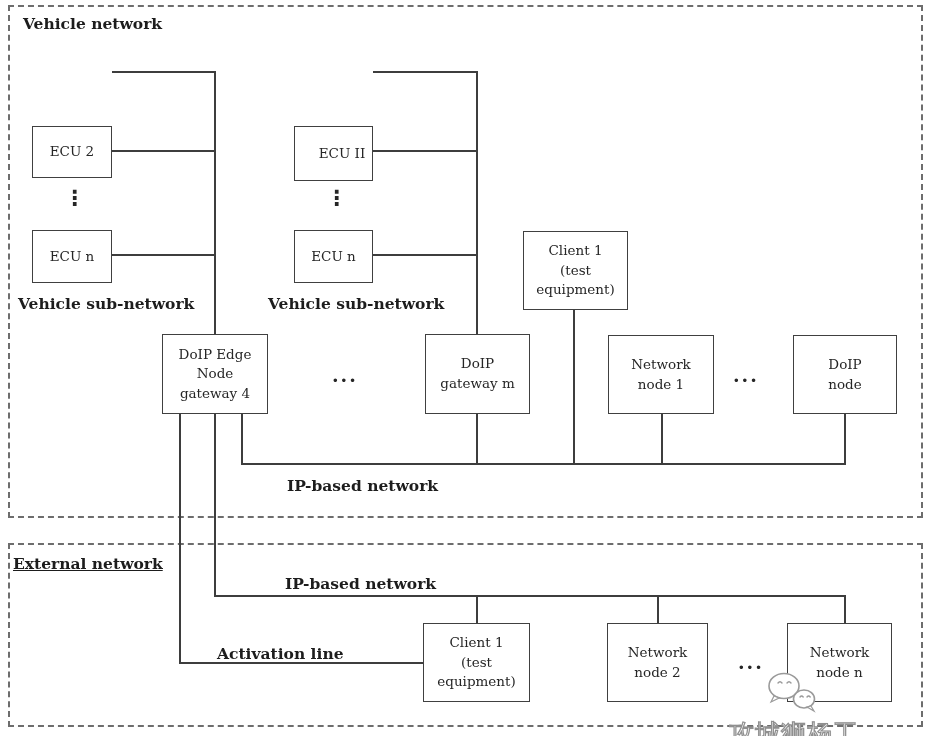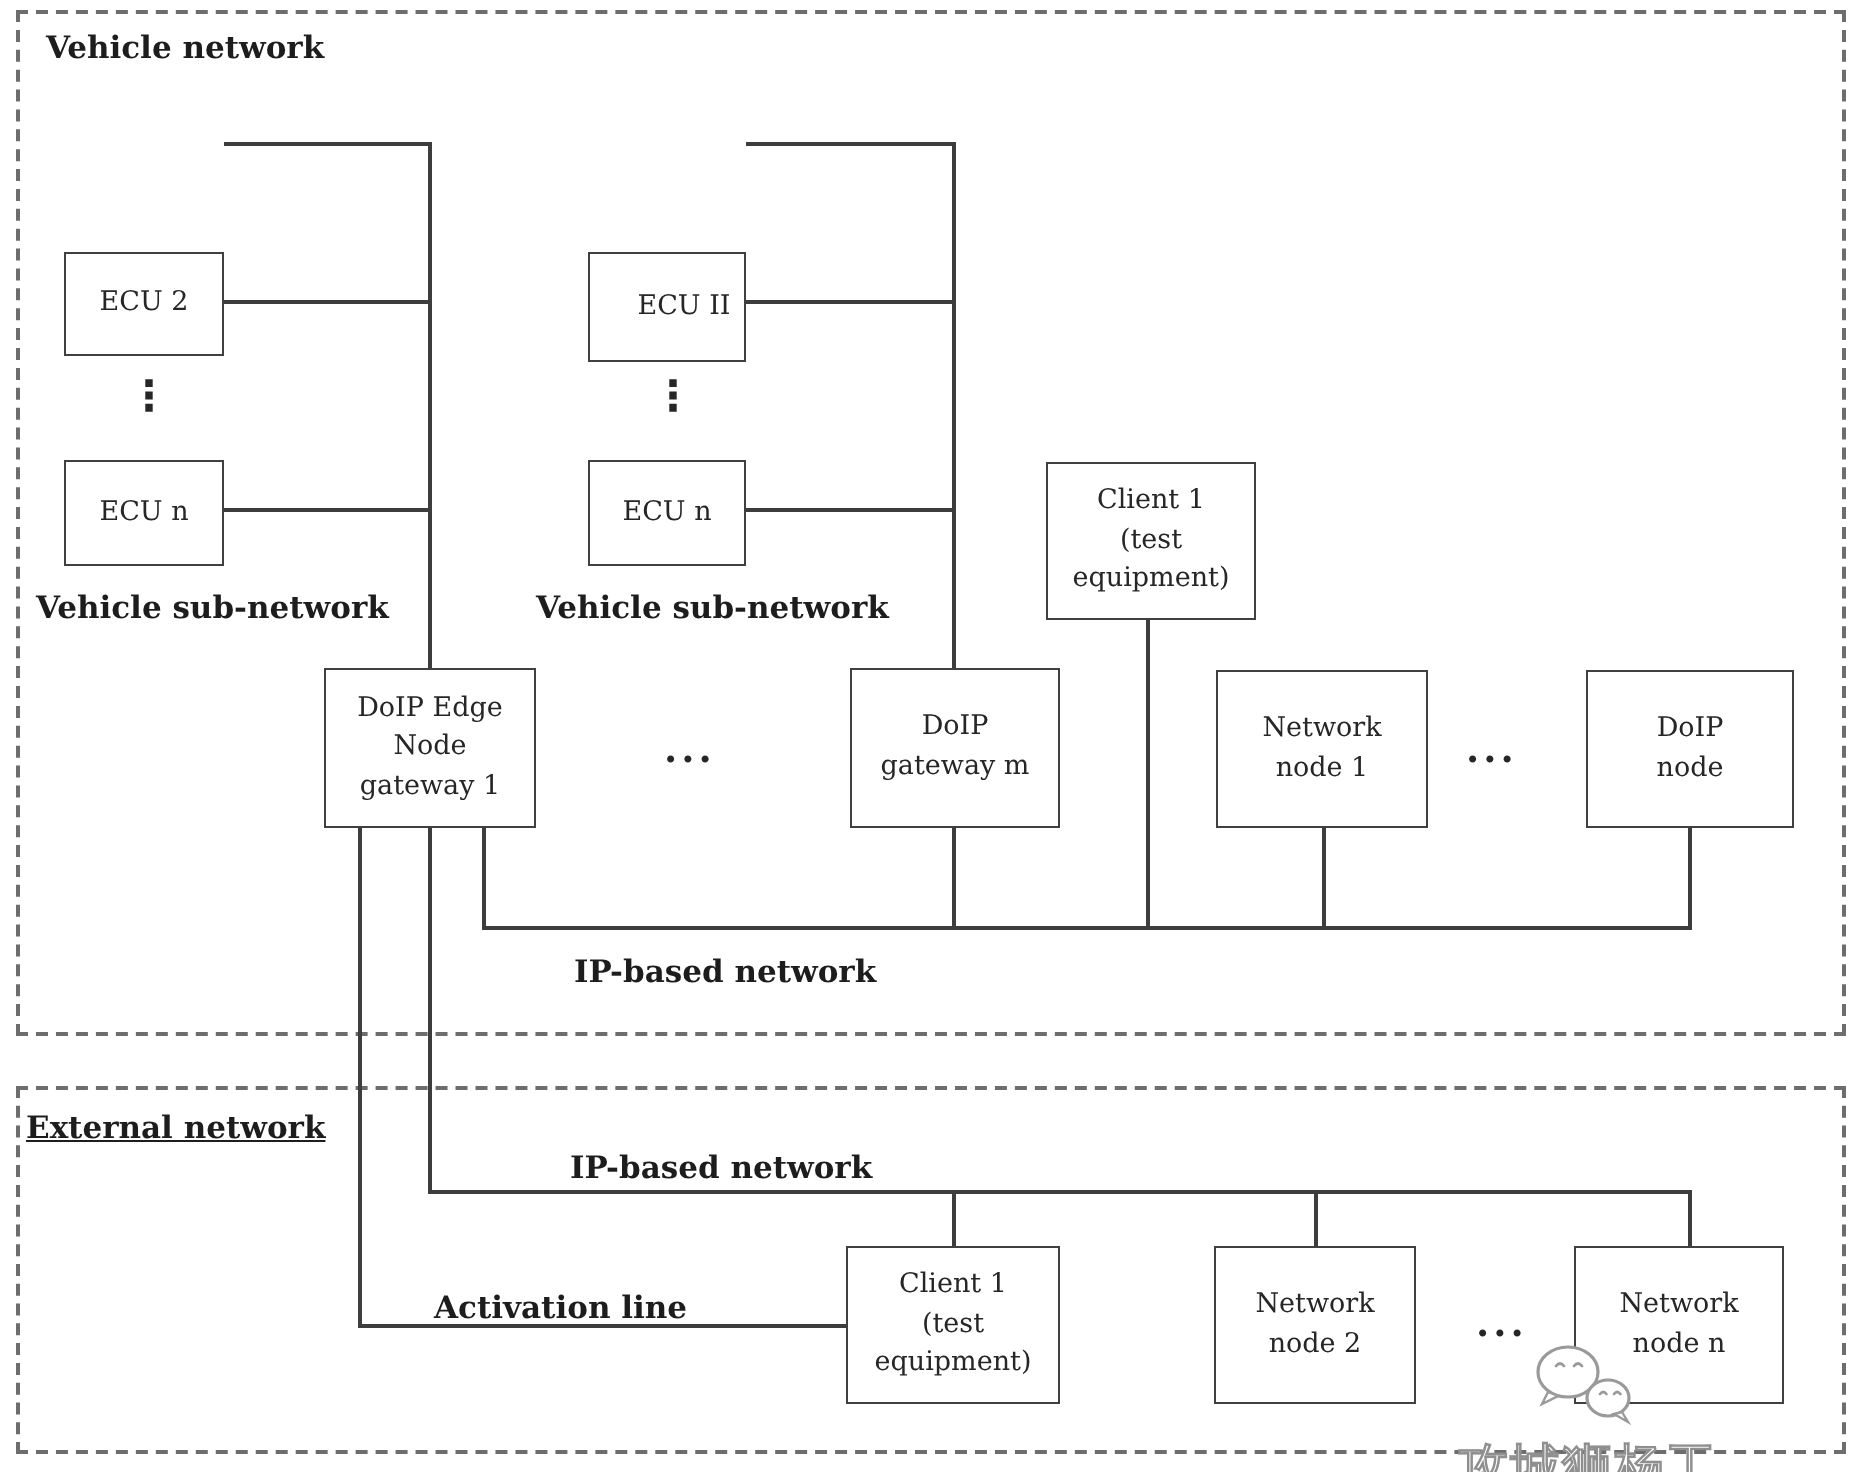--- a/index.html
+++ b/index.html
@@ -127,21 +127,21 @@
   <div class="node" style="left:294px; top:230px; width:79px; height:53px;">ECU n</div>
   <div class="dots-v" style="left:326px; top:188px;">⋮</div>
   <div class="lbl" style="left:268px; top:294px;">Vehicle sub-network</div>
 
   <div class="node" style="left:523px; top:231px; width:105px; height:79px;">Client 1
 (test
 equipment)</div>
 
   <div class="node" style="left:162px; top:334px; width:106px; height:80px;">DoIP Edge
 Node
-gateway 1</div>
+gateway 4</div>
   <div class="dots-h" style="left:332px; top:366px;">...</div>
   <div class="node" style="left:425px; top:334px; width:105px; height:80px;">DoIP
 gateway m</div>
   <div class="node" style="left:608px; top:335px; width:106px; height:79px;">Network
 node 1</div>
   <div class="dots-h" style="left:733px; top:366px;">...</div>
   <div class="node" style="left:793px; top:335px; width:104px; height:79px;">DoIP
 node</div>
 
   <div class="lbl" style="left:287px; top:476px;">IP-based network</div>

